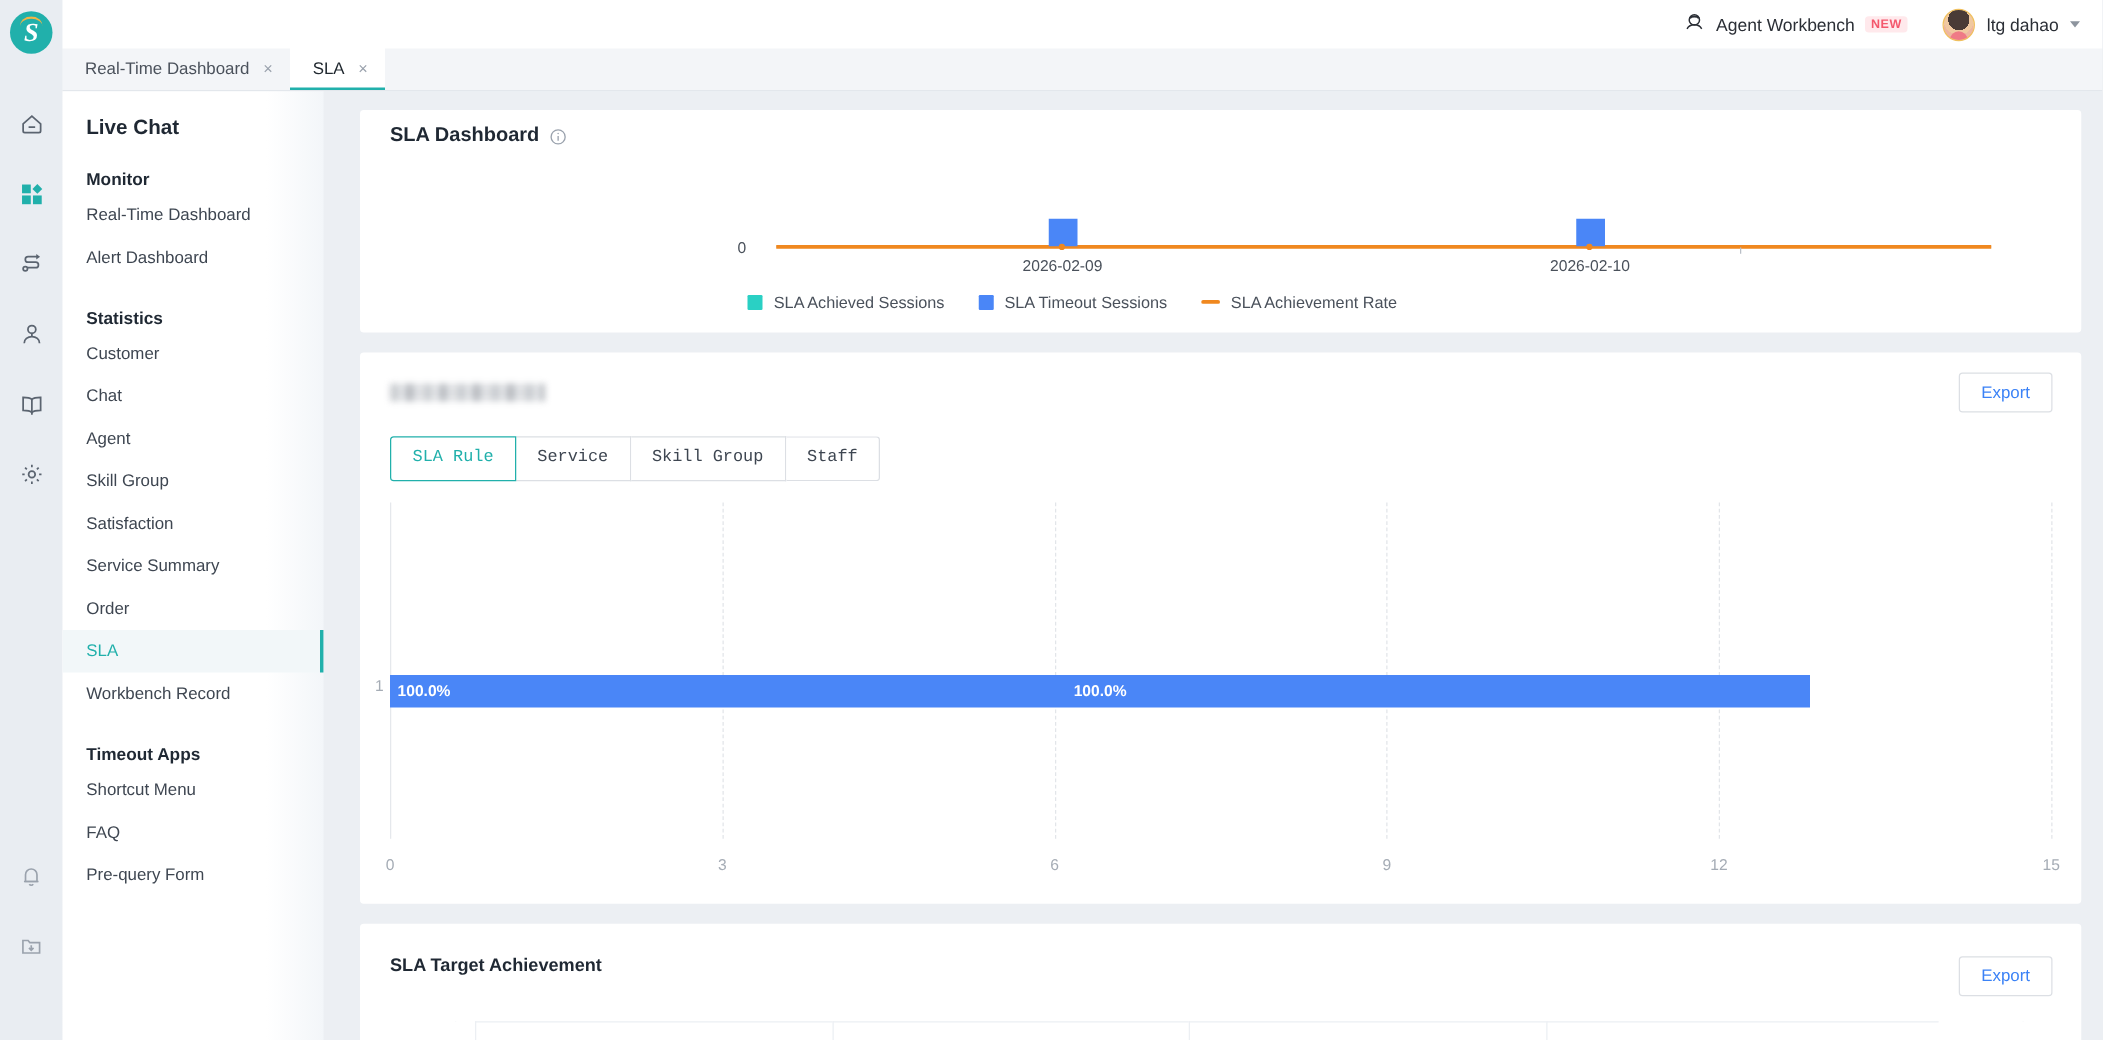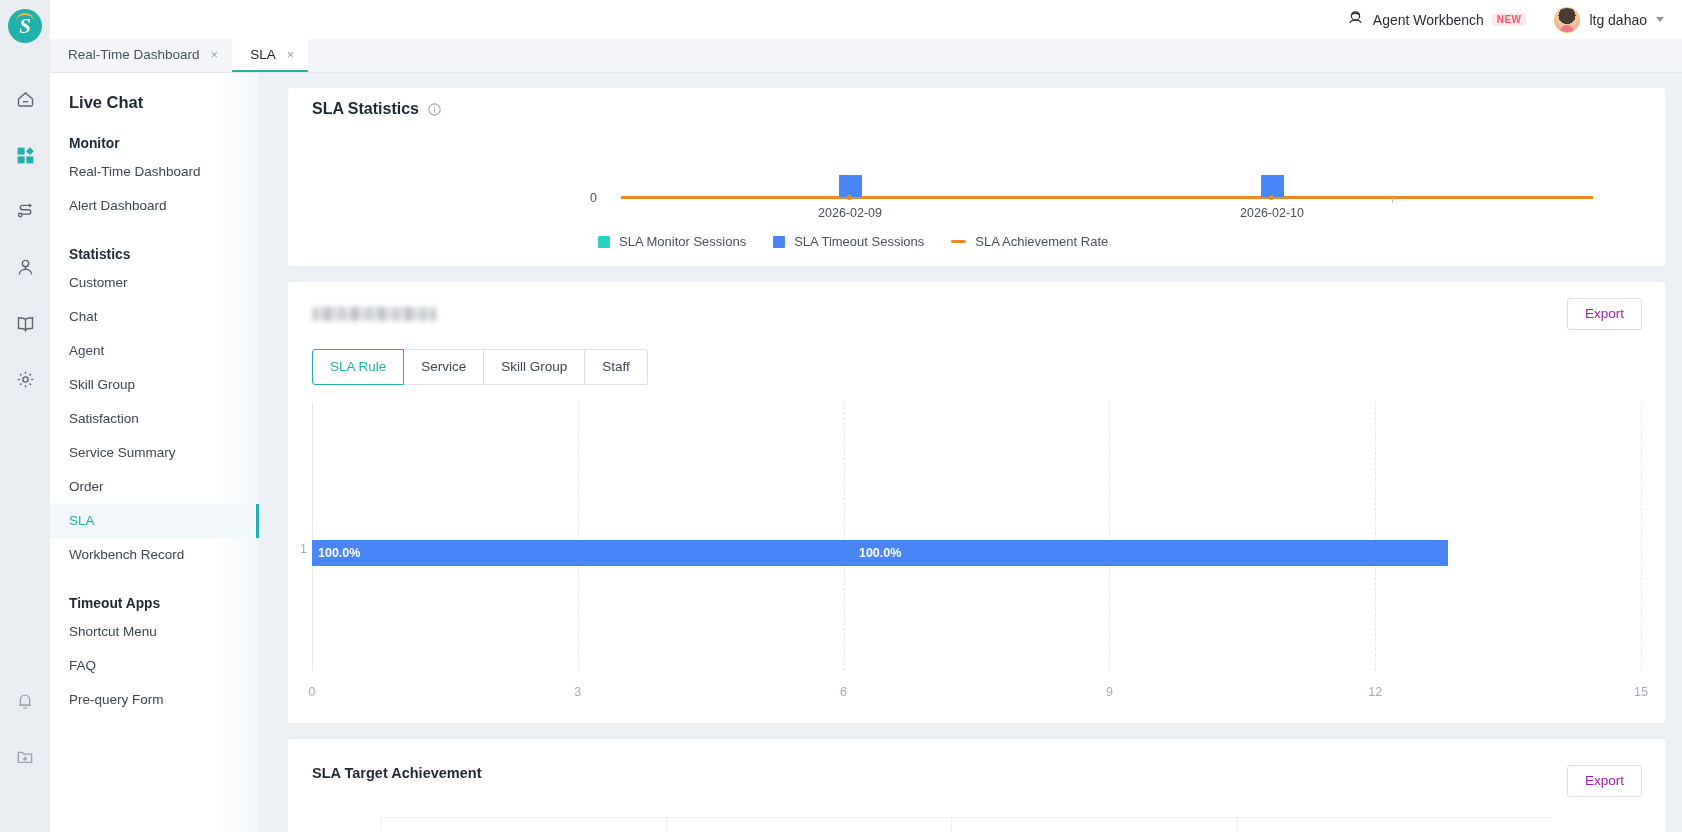--- a/index.html
+++ b/index.html
@@ -125,23 +125,23 @@
   
   .card2 { margin-top: 16px; height: 441px; }
   .blur-title {
     position: absolute; left: 24px; top: 25px; width: 124px; height: 14px;
     background: repeating-linear-gradient(90deg,#c9ccd0 0 7px,#e4e6e9 7px 12px,#b8bbc0 12px 19px,#dfe1e4 19px 27px);
     filter: blur(2.6px); opacity: .95;
   }
   .export-btn {
     position: absolute; right: 23px; top: 16px; padding: 7px 17px;
     border: 1px solid #dcdfe4; border-radius: 3px; background: #fff;
-    font-size: 13.5px; color: #a21caf; cursor: pointer; line-height: 16px;
-  }
-  .pillbar { position: absolute; left: 24px; top: 67px; display: flex; }
+    font-size: 13.5px; color: #3b82f6; cursor: pointer; line-height: 16px;
+  }
+  .pillbar { position: absolute; left: 24px; top: 67px; display: flex; font-family: Liberation Mono, monospace; }
   .pill {
     padding: 8px 17px; font-size: 13.5px; color: #3e4651; background: #fff;
     border: 1px solid #dcdfe4; border-left: none; cursor: pointer; line-height: 18px;
   }
   .pill:first-child { border-left: 1px solid #dcdfe4; border-radius: 3px 0 0 3px; }
   .pill:last-child { border-radius: 0 3px 3px 0; }
   .pill.active { color: #21b0ab; border-color: #21b0ab; position: relative; z-index: 2; }
 
   .hchart { position: absolute; left: 24px; right: 24px; top: 120px; bottom: 16px; }
   .hgrid { position: absolute; top: 0; bottom: 36px; width: 0; border-left: 1px dashed #e2e5e9; }
@@ -281,21 +281,21 @@
     <div class="nav-group">Timeout Apps</div>
     <div class="nav-item">Shortcut Menu</div>
     <div class="nav-item">FAQ</div>
     <div class="nav-item">Pre-query Form</div>
   </div>
 
   <div class="main">
 
     <div class="card card1">
       <div class="card1-title">
-        <span>SLA Statistics</span>
+        <span>SLA Dashboard</span>
         <span class="info-ic">
           <svg width="15" height="15" viewBox="0 0 24 24" fill="none" stroke="currentColor" stroke-width="1.7">
             <circle cx="12" cy="12" r="9"></circle>
               <path d="M12 10.8v6"></path>
               <circle cx="12" cy="7.6" r="1" fill="currentColor" stroke="none"></circle>
           </svg>
         </span>
       </div>
 
       <div class="chart1">
@@ -308,21 +308,21 @@
         <span class="xlab" style="left:562px">2026-02-09</span>
 
         <div class="bar1" style="left:973px"></div>
         <div class="rate-dot" style="left:981px"></div>
         <div class="axis-tick" style="left:1104px"></div>
         <span class="xlab" style="left:984px">2026-02-10</span>
 
         <div class="legend">
           <div class="lg">
             <span class="lg-sq" style="background:#2ad0c4"></span>
-            <span>SLA Monitor Sessions</span>
+            <span>SLA Achieved Sessions</span>
           </div>
           <div class="lg">
             <span class="lg-sq" style="background:#4a86f7"></span>
             <span>SLA Timeout Sessions</span>
           </div>
           <div class="lg">
             <span class="lg-ln"></span>
             <span>SLA Achievement Rate</span>
           </div>
         </div>

